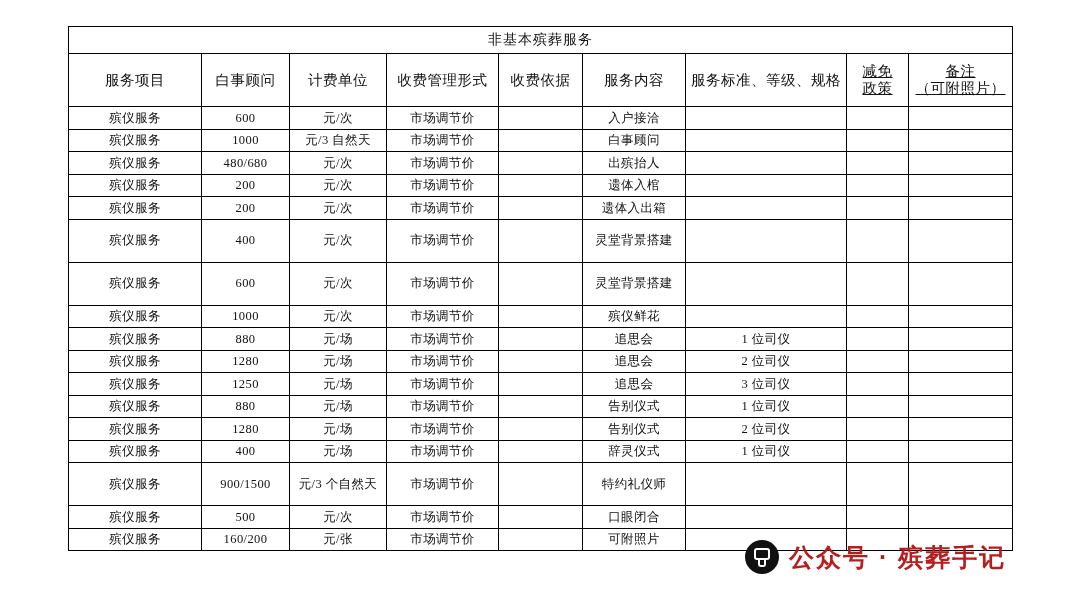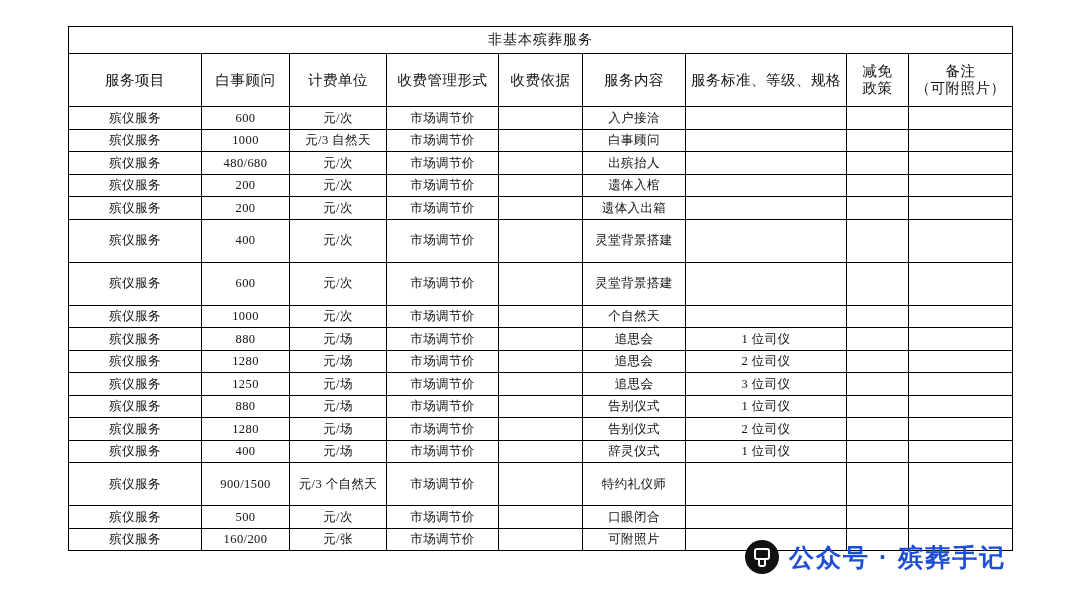--- a/index.html
+++ b/index.html
@@ -45,21 +45,21 @@
     height: 26px;
     font-size: 14px;
     letter-spacing: 1px;
   }
   .head-cell {
     height: 52px;
     font-size: 14.5px;
     letter-spacing: 0.5px;
     padding: 2px 1px;
   }
-  .head-cell .l2 { display: block; }
+  .head-cell .l2 { display: block; text-decoration: underline; }
   .body-cell {
     font-size: 12.5px;
     height: 21.5px;
     letter-spacing: 0.4px;
   }
   .row-tall .body-cell {
     height: 42px;
   }
   .cell-2line { line-height: 1.35; }
   .footer {
@@ -72,21 +72,21 @@
     letter-spacing: 0.5px;
   }
   .footer b { font-weight: bold; }
   .watermark {
     position: absolute;
     left: 745px;
     top: 540px;
     display: flex;
     align-items: center;
     gap: 10px;
-    color: #1d4ed8;
+    color: #b91c1c;
   }
   .wm-logo {
     width: 34px;
     height: 34px;
     border-radius: 50%;
     background: #111;
     position: relative;
     flex: none;
   }
   .wm-logo::before {
@@ -233,21 +233,21 @@
             <td class="body-cell cell-2line"></td>
             <td class="body-cell cell-2line"></td>
             <td class="body-cell cell-2line"></td>
           </tr>
           <tr>
             <td class="body-cell">殡仪服务</td>
             <td class="body-cell">1000</td>
             <td class="body-cell">元/次</td>
             <td class="body-cell">市场调节价</td>
             <td class="body-cell"></td>
-            <td class="body-cell">个自然天</td>
+            <td class="body-cell">殡仪鲜花</td>
             <td class="body-cell"></td>
             <td class="body-cell"></td>
             <td class="body-cell"></td>
           </tr>
           <tr>
             <td class="body-cell">殡仪服务</td>
             <td class="body-cell">880</td>
             <td class="body-cell">元/场</td>
             <td class="body-cell">市场调节价</td>
             <td class="body-cell"></td>

